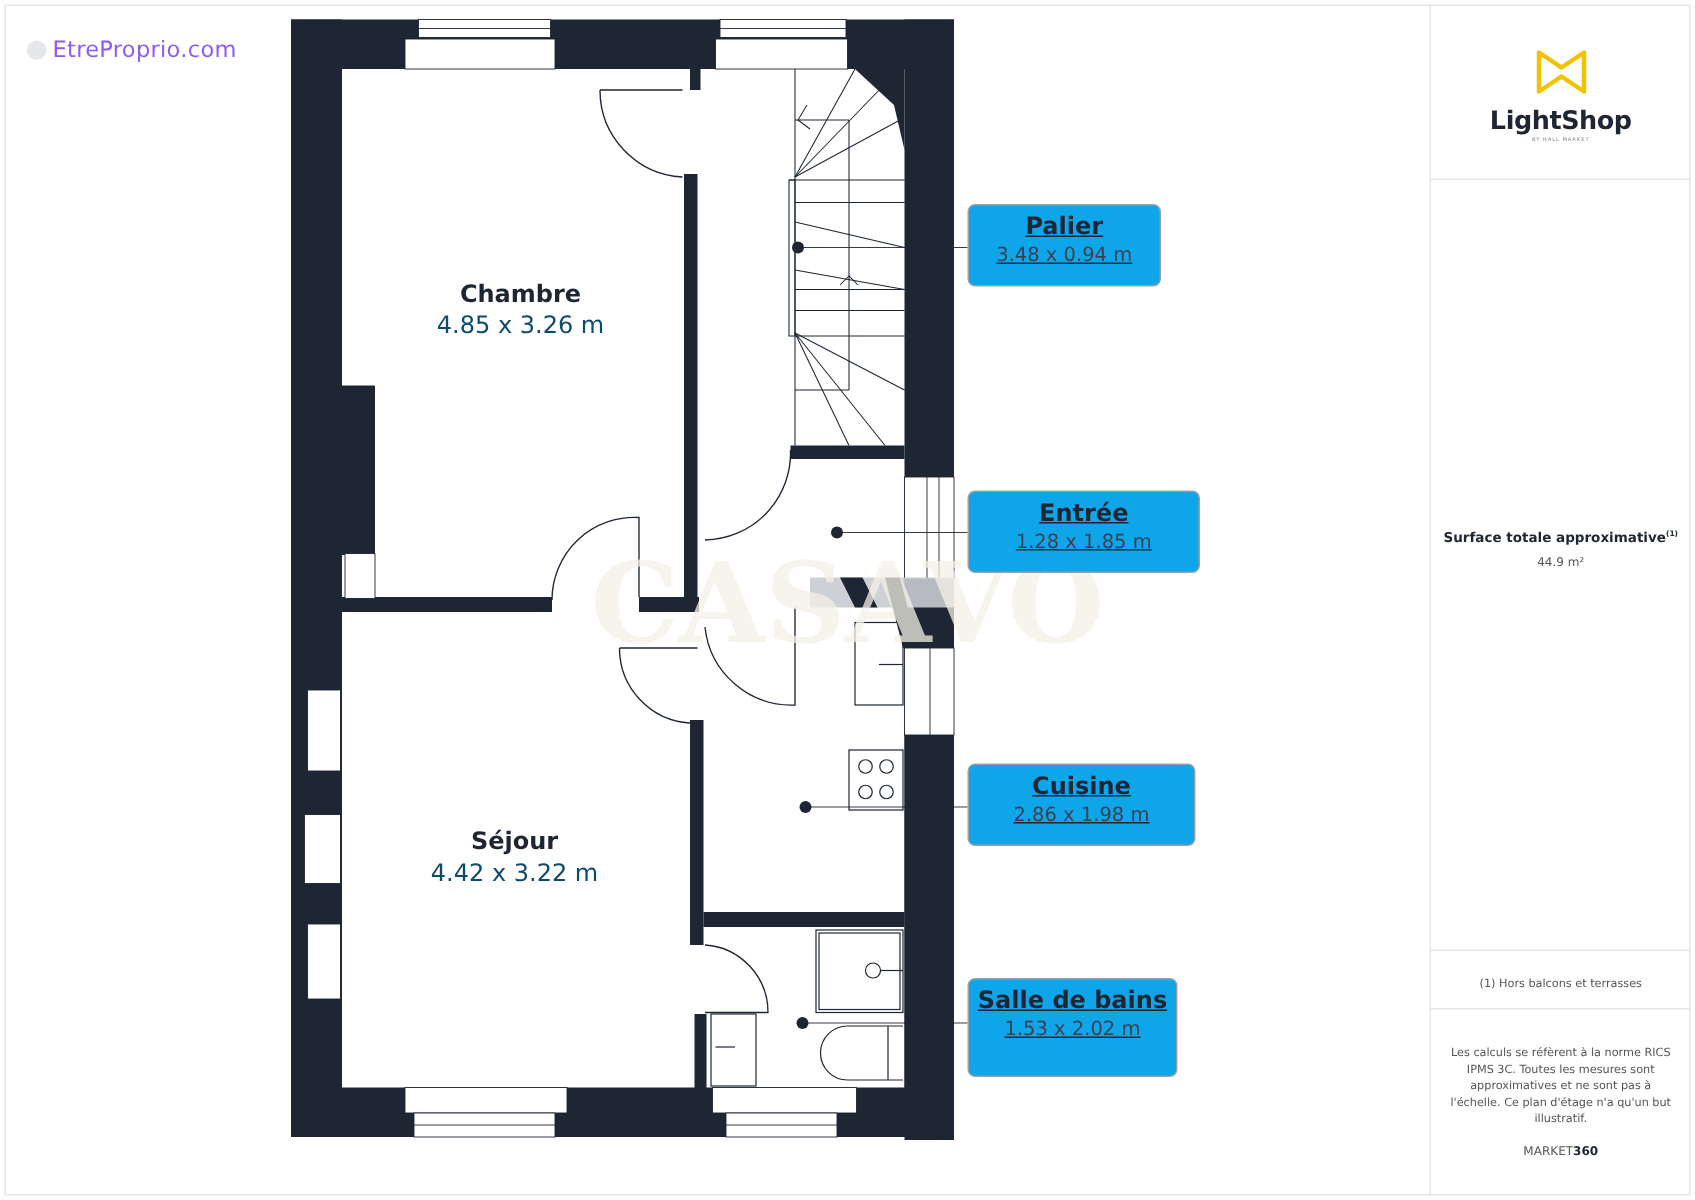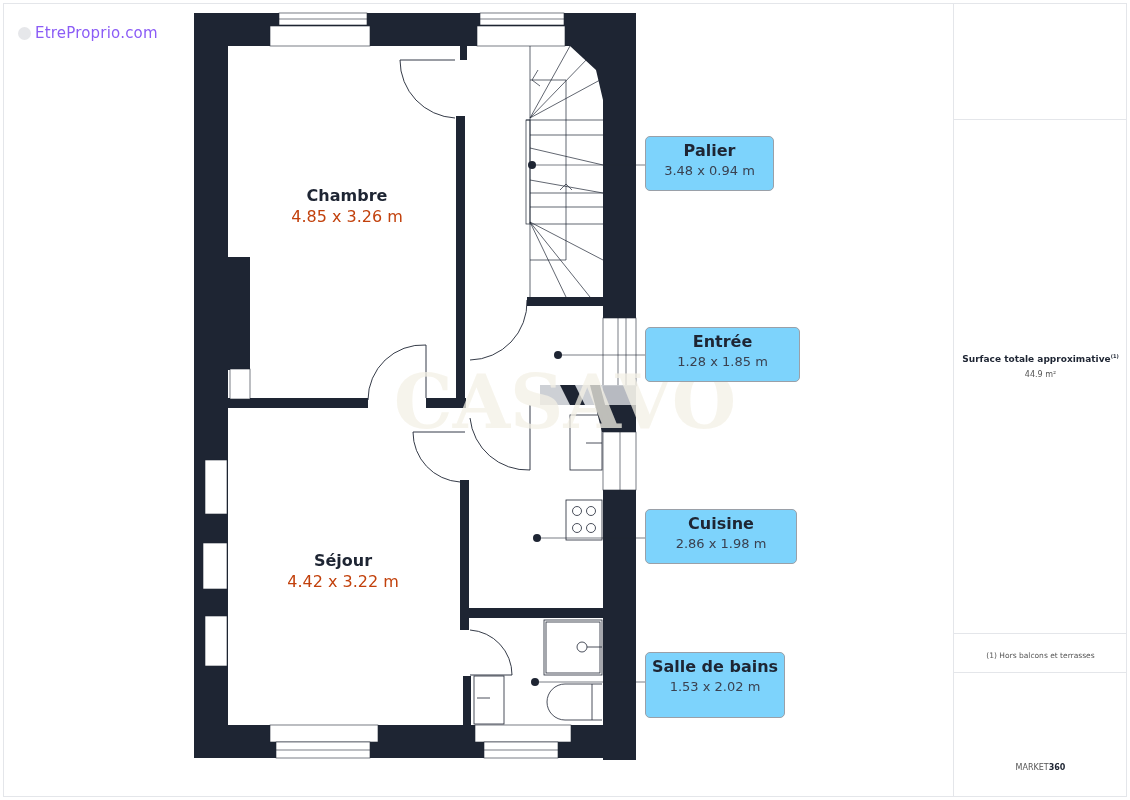--- a/index.html
+++ b/index.html
@@ -3,22 +3,22 @@
 <meta charset="utf-8">
 <style>
   html,body{margin:0;padding:0;background:#fff;}
   body{width:1130px;height:800px;position:relative;overflow:hidden;font-family:"DejaVu Sans","Liberation Sans",sans-serif;}
   .frame{position:absolute;left:3px;top:3px;width:1124px;height:794px;border:1px solid #e4e6ea;box-sizing:border-box;}
   .watermark{position:absolute;left:18px;top:24px;font-size:15px;color:#8b5cf6;letter-spacing:0.2px;display:flex;align-items:center;gap:4px;}
   .watermark .wm-icon{width:13px;height:13px;border-radius:50%;background:#e6e7ea;display:inline-block;}
   svg.plan{position:absolute;left:0;top:0;}
   .room-label{position:absolute;text-align:center;color:#1e2533;transform:translateX(-50%);white-space:nowrap;}
   .room-label .name{font-weight:bold;font-size:16px;}
-  .room-label .dim{font-size:16px;color:#c2410c;margin-top:2px;}
-  .callout{position:absolute;border:1px solid #9aa0a8;border-radius:5px;background:#7dd3fc;text-align:center;color:#1e2533;box-sizing:border-box;padding-top:4px;}
+  .room-label .dim{font-size:16px;color:#0c4a6e;margin-top:2px;}
+  .callout{position:absolute;border:1px solid #9aa0a8;border-radius:5px;background:#0ea5e9;text-align:center;color:#1e2533;box-sizing:border-box;padding-top:4px;text-decoration:underline;}
   .callout .name{font-weight:bold;font-size:16px;line-height:20px;}
   .callout .dim{font-size:13px;line-height:20px;color:#3a4150;}
   .side{position:absolute;left:953px;top:3px;width:174px;height:794px;border-left:1px solid #e4e6ea;box-sizing:border-box;}
   .side .sec{position:absolute;left:0;width:100%;border-bottom:1px solid #e4e6ea;box-sizing:border-box;}
   .logo{position:absolute;left:0;width:100%;top:30px;text-align:center;}
   .logo .brand{font-weight:bold;font-size:17px;color:#1e2533;margin-top:4px;letter-spacing:-0.3px;}
   .logo .tag{font-size:3.5px;color:#888;letter-spacing:0.6px;}
   .surface{position:absolute;top:350px;width:100%;text-align:center;}
   .surface .title{font-size:9px;font-weight:bold;color:#1e2533;}
   .surface .title sup{font-size:5px;}
@@ -188,22 +188,30 @@
   <div class="name">Cuisine</div>
   <div class="dim">2.86 x 1.98 m</div>
 </div>
 <div class="callout" style="left:645px;top:652px;width:140px;height:66px;">
   <div class="name">Salle de bains</div>
   <div class="dim">1.53 x 2.02 m</div>
 </div>
 
 <div class="side">
   <div class="sec" style="top:0;height:117px;"></div>
+  <div class="logo">
+    <svg width="34" height="30" viewBox="0 0 34 30">
+      <path d="M2,2 L17,12 L32,2 L32,28 L17,18 L2,28 Z" fill="none" stroke="#f2c200" stroke-width="3" stroke-linejoin="round"></path>
+    </svg>
+    <div class="brand">LightShop</div>
+    <div class="tag">BY HALL MARKET</div>
+  </div>
 
   <div class="surface">
     <div class="title"><span>Surface totale approximative</span><sup>(1)</sup></div>
     <div class="value">44.9 m²</div>
   </div>
 
   <div class="sec" style="top:630px;height:40px;border-top:1px solid #e4e6ea;"></div>
   <div class="note1">(1) Hors balcons et terrasses</div>
+  <div class="disclaimer">Les calculs se réfèrent à la norme RICS IPMS 3C. Toutes les mesures sont approximatives et ne sont pas à l'échelle. Ce plan d'étage n'a qu'un but illustratif.</div>
   <div class="giraffe"><span>MARKET</span><b>360</b></div>
 </div>
 
 </body></html>

